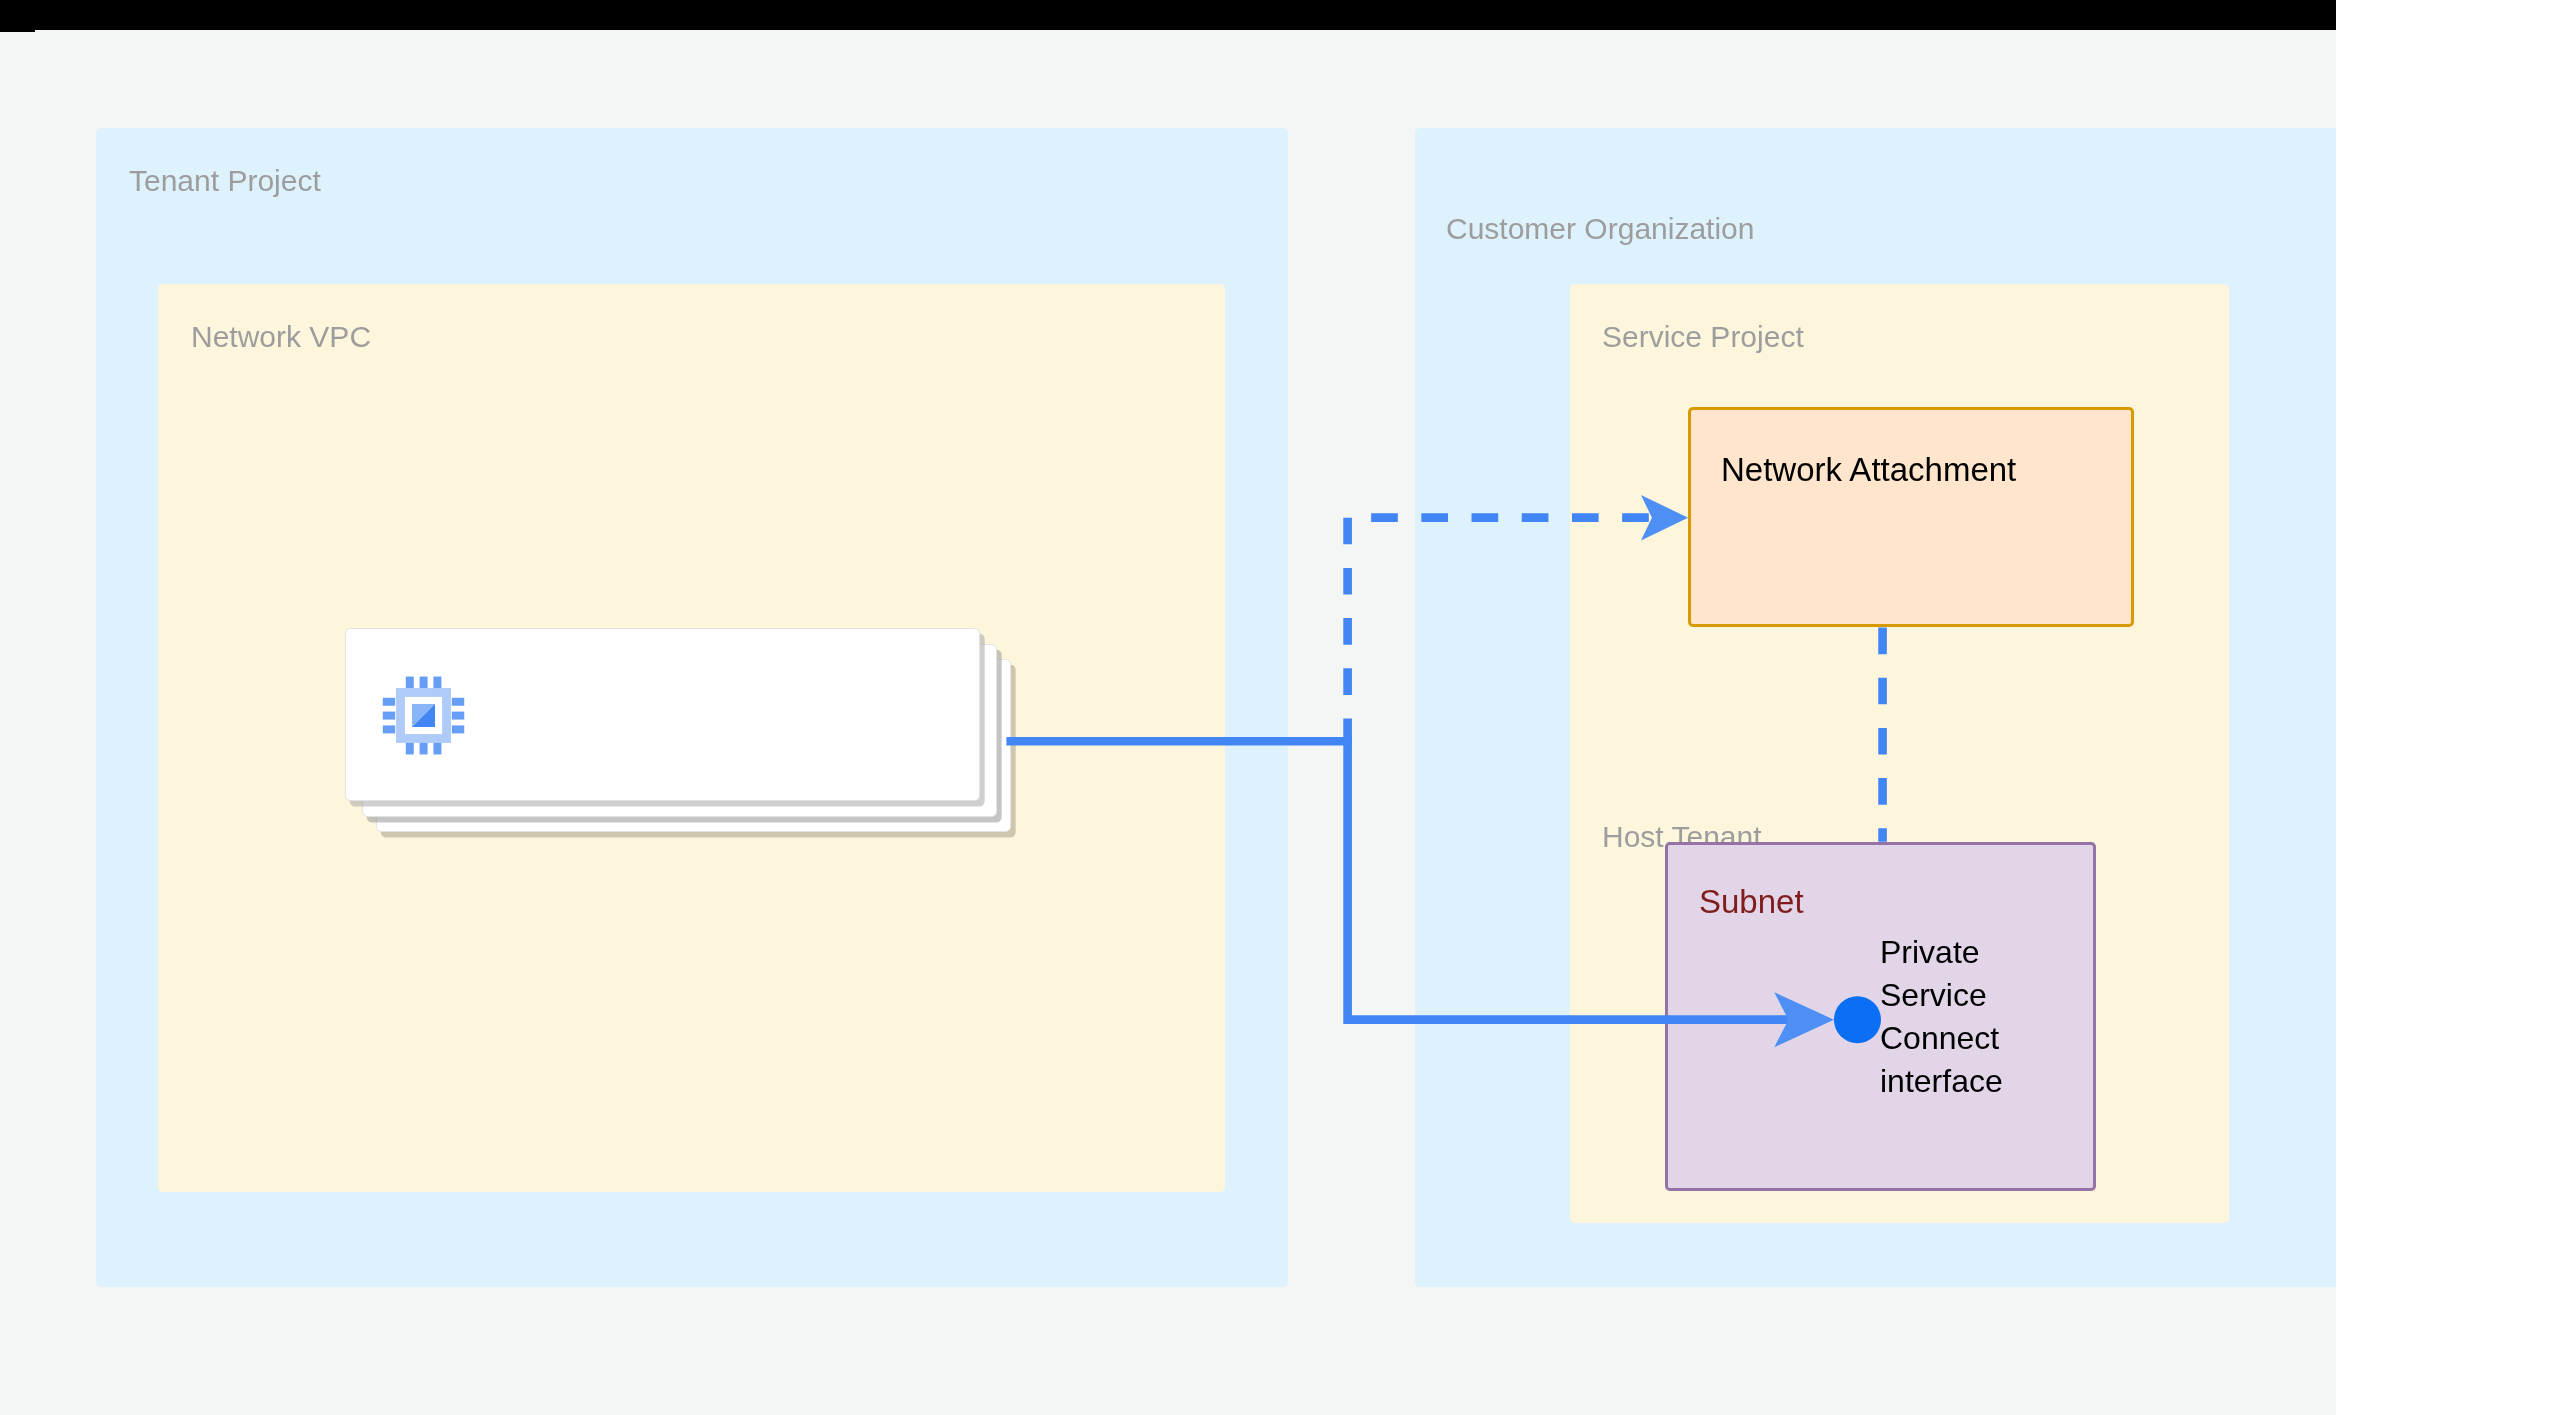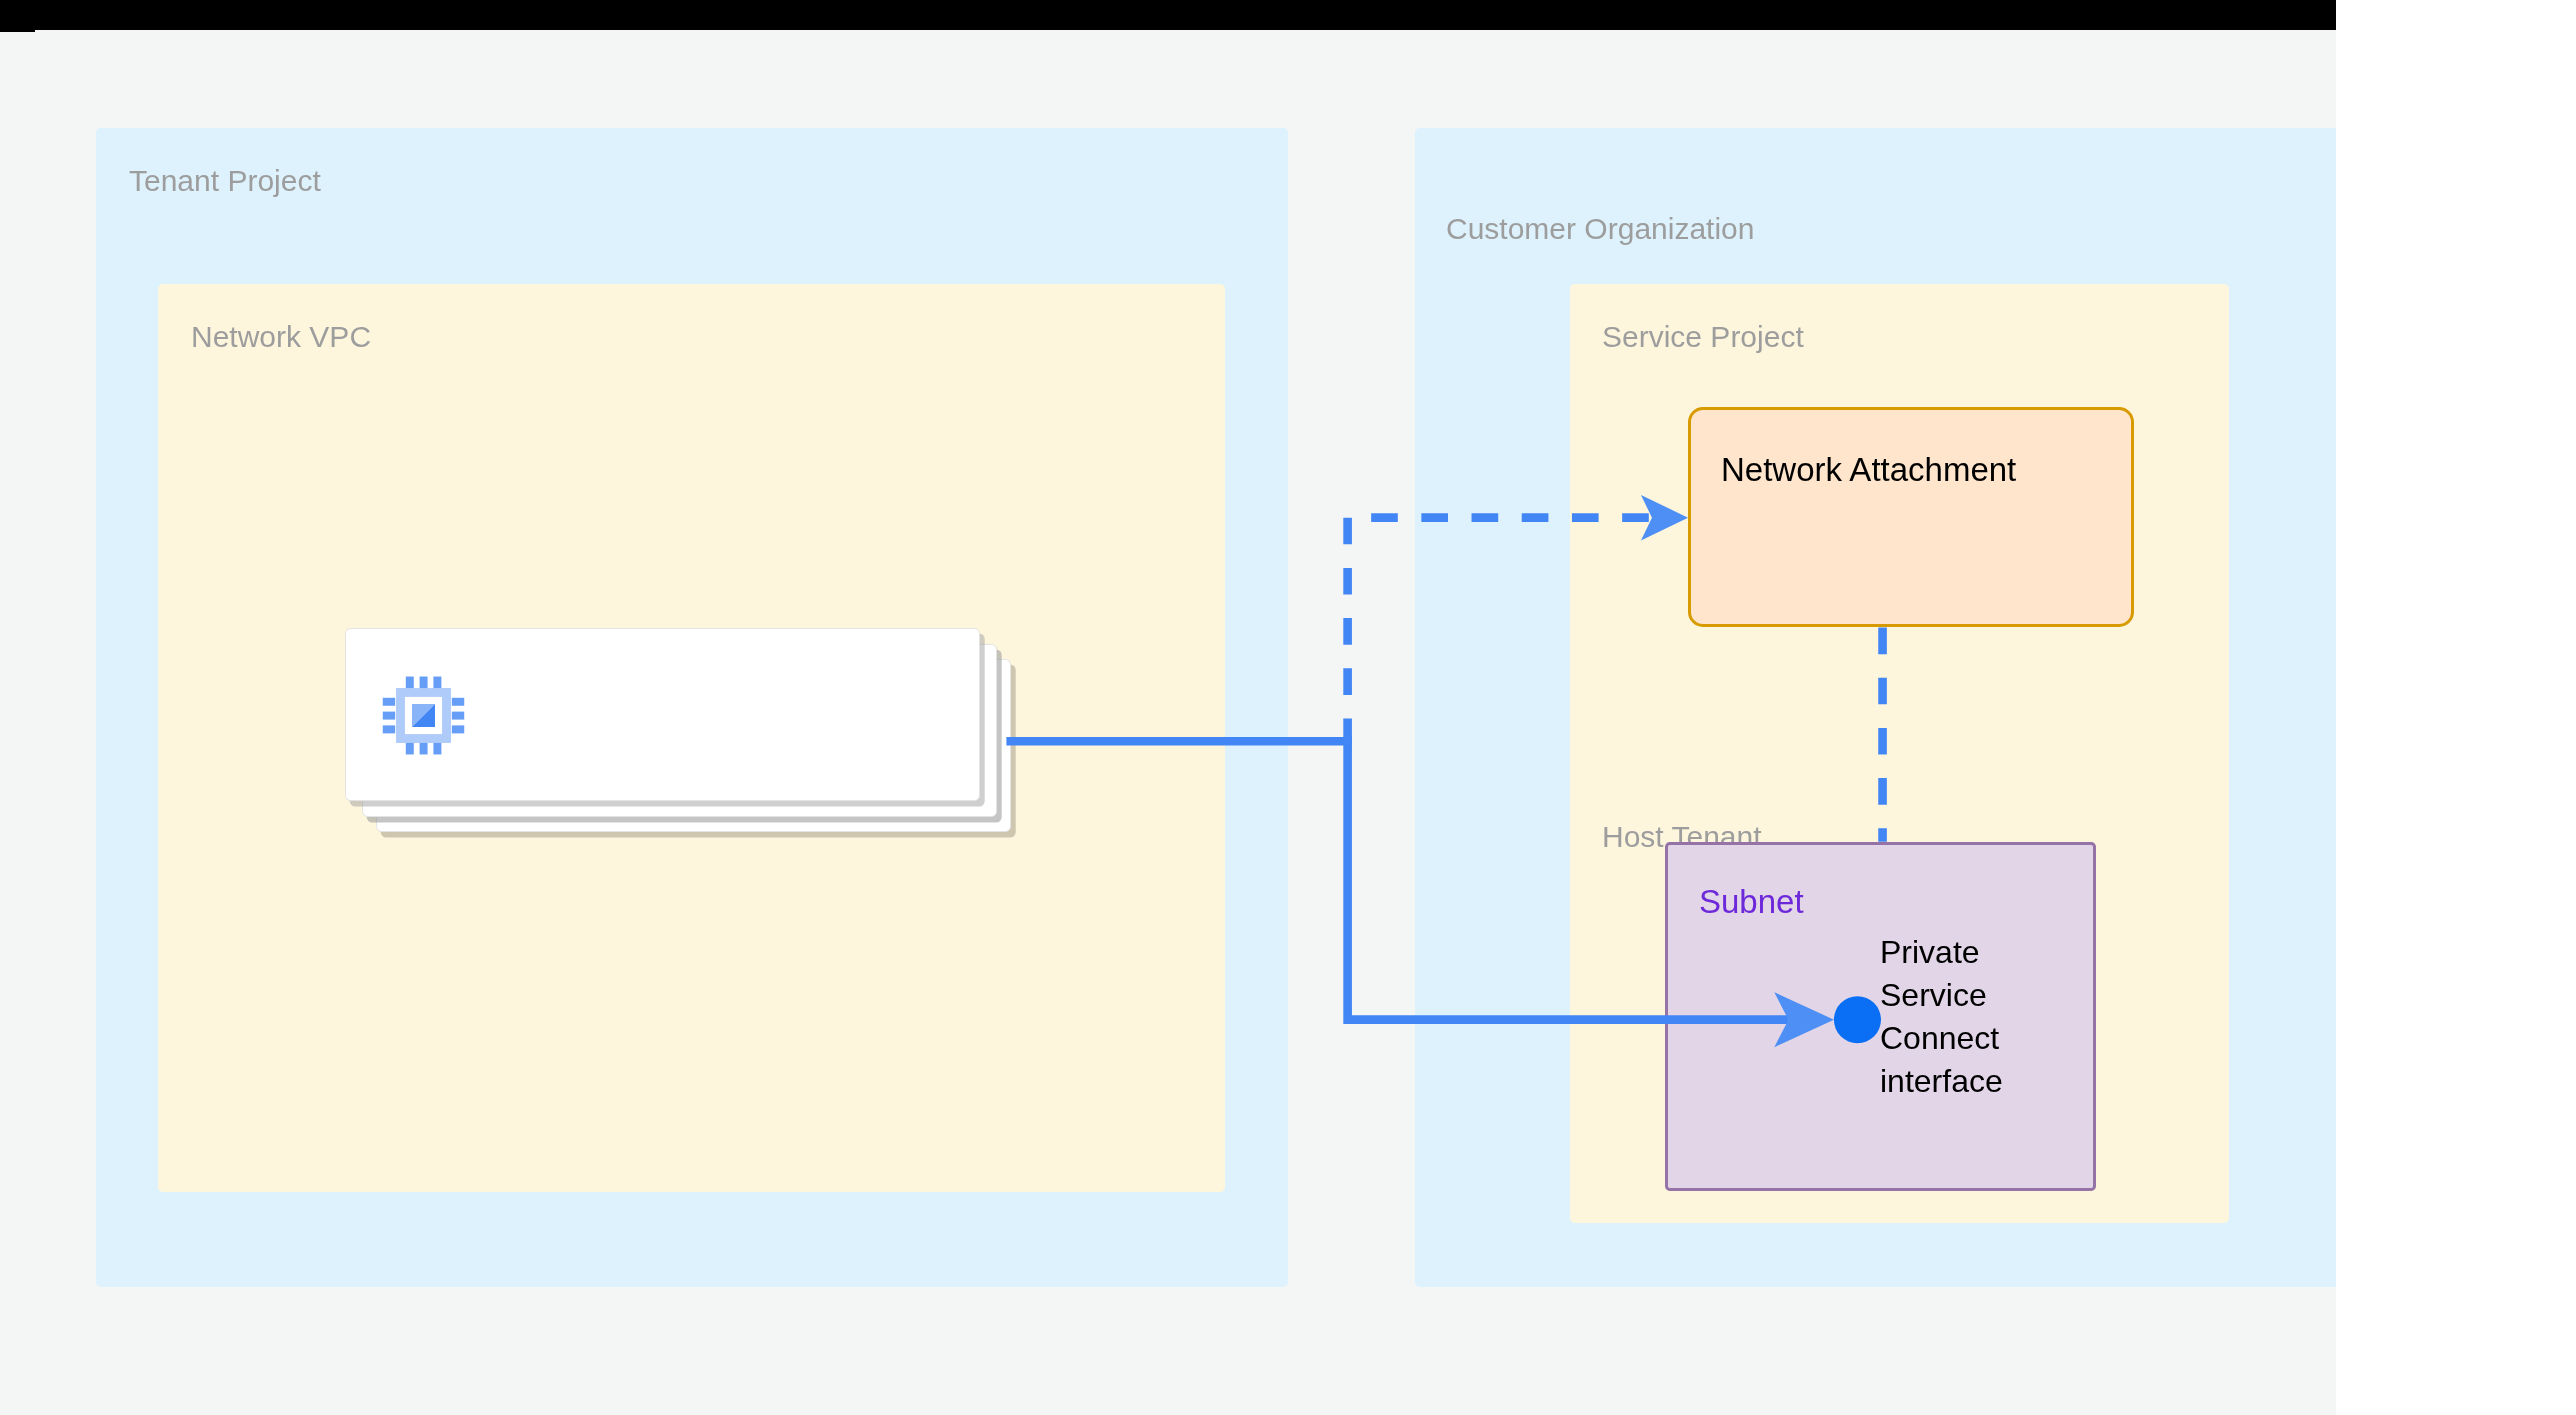--- a/index.html
+++ b/index.html
@@ -70,21 +70,21 @@
   #host-project-label { left: 1602px; top: 822px; }
 
   
   #network-attachment {
     position: absolute;
     left: 1688px; top: 407px;
     width: 446px; height: 220px;
     box-sizing: border-box;
     background: #ffe5cc;
     border: 3.9px solid #d79b00;
-    border-radius: 15px;
+    border-radius: 5px;
   }
   #network-attachment-label {
     position: absolute;
     left: 30px; top: 41px;
     font-size: 33px;
     color: #000000;
     white-space: nowrap;
   }
 
   
@@ -94,21 +94,21 @@
     width: 431px; height: 349px;
     box-sizing: border-box;
     background: #e1d5e7;
     border: 3.9px solid #9673a6;
     border-radius: 4.7px;
   }
   #subnet-label {
     position: absolute;
     left: 31px; top: 38px;
     font-size: 33px;
-    color: #6d28d9;
+    color: #7f1d1d;
     white-space: nowrap;
   }
   #psc-interface-label {
     position: absolute;
     left: 212px; top: 86px;
     width: 165px;
     font-size: 32px;
     line-height: 1.34;
     color: #000000;
   }

